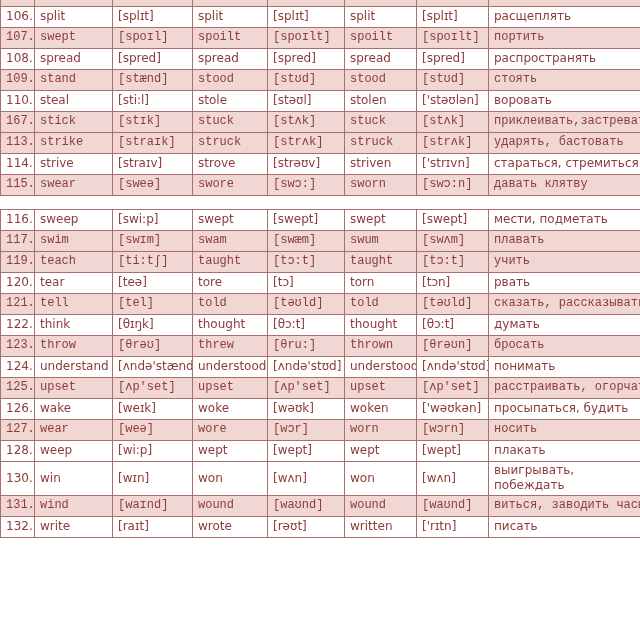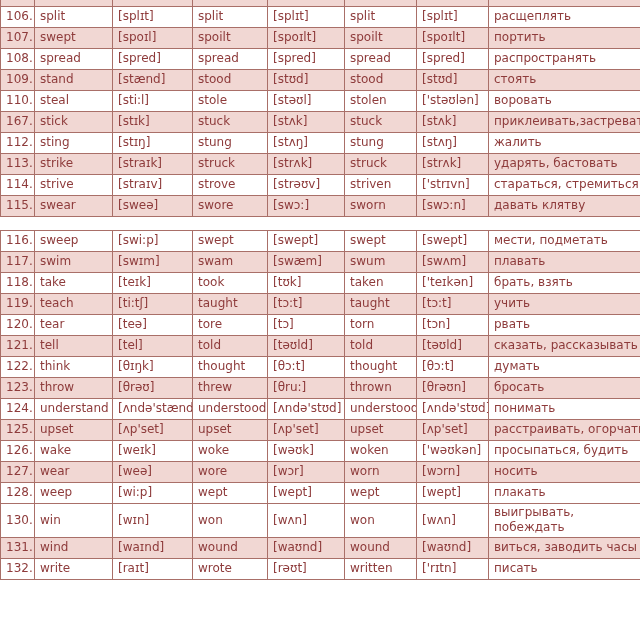--- a/index.html
+++ b/index.html
@@ -28,21 +28,21 @@
     height:21px;
     padding:1px 2px 1px 5px;
     font-size:12px;
     line-height:1.28;
     white-space:pre;
     overflow:hidden;
     vertical-align:middle;
   }
   td.col-num{padding-left:4px;margin-top:48px;}
   td.col-translation{font-size:11.5px;}
-  tr.pink{background:var(--pink);}
+  tr.pink{background:var(--pink);font-family:Liberation Mono, monospace;}
   .block-gap{height:13px;background:var(--white);}
   col.c0{width:34px} col.c1{width:78px} col.c2{width:80px} col.c3{width:75px}
   col.c4{width:77px} col.c5{width:72px} col.c6{width:72px} col.c7{width:152px}
 </style>
 </head>
 <body>
 
 <div>
 
   <div class="sliver">
@@ -137,30 +137,20 @@
         <tr class="pink">
           <td class="col-num">167.</td>
           <td class="col-infinitive">stick</td>
           <td class="col-infinitive_ipa">[stɪk]</td>
           <td class="col-past_simple">stuck</td>
           <td class="col-past_simple_ipa">[stʌk]</td>
           <td class="col-past_participle">stuck</td>
           <td class="col-past_participle_ipa">[stʌk]</td>
           <td class="col-translation">приклеивать,застревать</td>
         </tr>
-        <tr>
-          <td class="col-num">112.</td>
-          <td class="col-infinitive">sting</td>
-          <td class="col-infinitive_ipa">[stɪŋ]</td>
-          <td class="col-past_simple">stung</td>
-          <td class="col-past_simple_ipa">[stʌŋ]</td>
-          <td class="col-past_participle">stung</td>
-          <td class="col-past_participle_ipa">[stʌŋ]</td>
-          <td class="col-translation">жалить</td>
-        </tr>
         <tr class="pink">
           <td class="col-num">113.</td>
           <td class="col-infinitive">strike</td>
           <td class="col-infinitive_ipa">[straɪk]</td>
           <td class="col-past_simple">struck</td>
           <td class="col-past_simple_ipa">[strʌk]</td>
           <td class="col-past_participle">struck</td>
           <td class="col-past_participle_ipa">[strʌk]</td>
           <td class="col-translation">ударять, бастовать</td>
         </tr>
@@ -214,30 +204,20 @@
         <tr class="pink">
           <td class="col-num">117.</td>
           <td class="col-infinitive">swim</td>
           <td class="col-infinitive_ipa">[swɪm]</td>
           <td class="col-past_simple">swam</td>
           <td class="col-past_simple_ipa">[swæm]</td>
           <td class="col-past_participle">swum</td>
           <td class="col-past_participle_ipa">[swʌm]</td>
           <td class="col-translation">плавать</td>
         </tr>
-        <tr>
-          <td class="col-num">118.</td>
-          <td class="col-infinitive">take</td>
-          <td class="col-infinitive_ipa">[teɪk]</td>
-          <td class="col-past_simple">took</td>
-          <td class="col-past_simple_ipa">[tʊk]</td>
-          <td class="col-past_participle">taken</td>
-          <td class="col-past_participle_ipa">['teɪkən]</td>
-          <td class="col-translation">брать, взять</td>
-        </tr>
         <tr class="pink">
           <td class="col-num">119.</td>
           <td class="col-infinitive">teach</td>
           <td class="col-infinitive_ipa">[ti:tʃ]</td>
           <td class="col-past_simple">taught</td>
           <td class="col-past_simple_ipa">[tɔ:t]</td>
           <td class="col-past_participle">taught</td>
           <td class="col-past_participle_ipa">[tɔ:t]</td>
           <td class="col-translation">учить</td>
         </tr>

